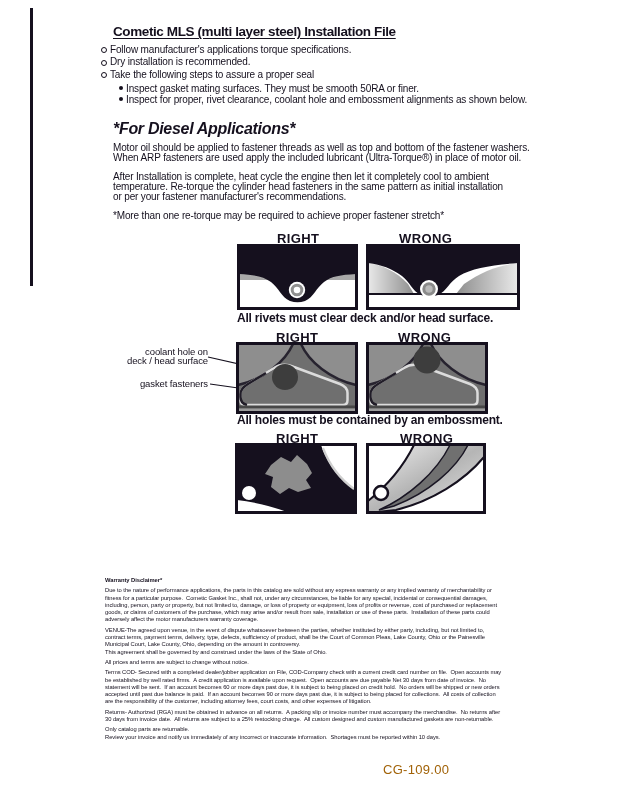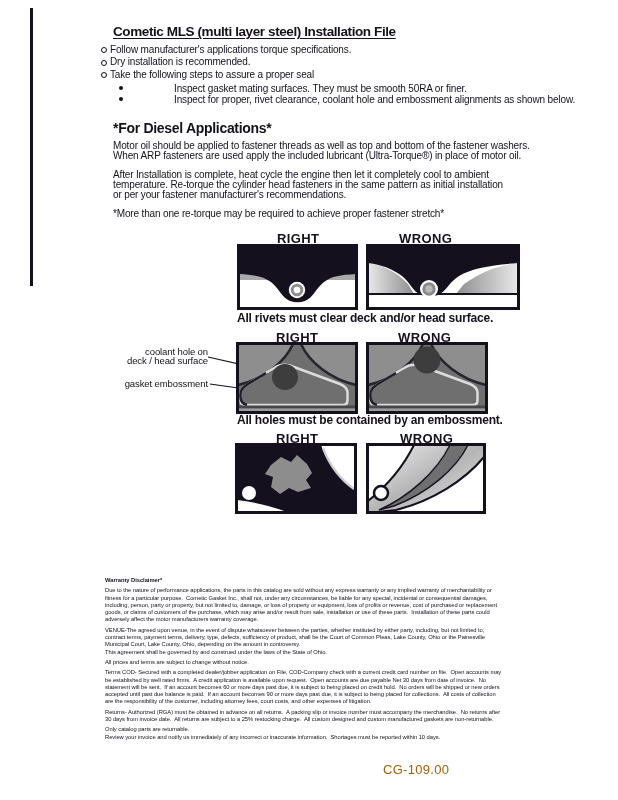--- a/index.html
+++ b/index.html
@@ -17,23 +17,23 @@
   }
   .bullets { margin-top:5px; }
   .bullet-row { display:flex; align-items:flex-start; height:12.4px; }
   .marker-o {
     width:4px; height:4px; border:1px solid #15101e; border-radius:50%;
     margin:3.2px 3px 0 1px; flex:none; background:#fff;
   }
   .sub-row { display:flex; align-items:flex-start; height:11px; margin-left:19px; }
   .marker-dot { width:4px; height:4px; border-radius:50%; background:#15101e; margin:3.2px 3px 0 0; flex:none; }
   .body-txt { font-size:10px; letter-spacing:-0.15px; line-height:12px; white-space:nowrap; }
-  .sub-txt  { font-size:10px; letter-spacing:-0.15px; line-height:11px; white-space:nowrap;margin-left:48px; }
-
-  .diesel-head { font-size:14px; font-weight:bold; letter-spacing:-0.3px; }
+  .sub-txt  { font-size:10px; letter-spacing:-0.15px; line-height:11px; white-space:nowrap; }
+
+  .diesel-head { font-size:16px; font-weight:bold; letter-spacing:-0.3px;font-style:italic; }
   .para { font-size:10px; letter-spacing:-0.15px; line-height:10.3px; white-space:pre; }
   .mt1 { margin-top:5px; } .mt2 { margin-top:8px; } .mt3 { margin-top:9px; }
 
   .fig-label { font-size:13px; font-weight:bold; letter-spacing:0.4px; color:#15101e; }
   .fig-caption { font-size:12px; font-weight:bold; letter-spacing:-0.2px; line-height:10.5px; white-space:pre; }
   .callout { font-size:9.5px; letter-spacing:-0.1px; line-height:9px; text-align:right; white-space:pre; }
 
   .fineprint { width:430px; font-size:5.8px; letter-spacing:-0.05px; line-height:7.3px; color:#15101e; }
   .fineprint .fp-head { font-weight:bold; margin-bottom:3px; }
   .fineprint p { margin:0 0 3px 0; white-space:pre; }
@@ -120,21 +120,21 @@
       <rect x="1.5" y="1.5" width="151" height="63" fill="none" stroke="#15101e" stroke-width="3"></rect>
     </svg>
   </div>
   <div class="abs fig-caption" style="left:237px; top:313px;">All rivets must clear deck and/or head surface.</div>
 
   <div class="abs fig-label" style="left:276px; top:330px;">RIGHT</div>
   <div class="abs fig-label" style="left:398px; top:330px;">WRONG</div>
 
   <div class="abs callout" style="left:118px; top:347px; width:90px;">coolant hole on
 deck / head surface</div>
-  <div class="abs callout" style="left:116px; top:379px; width:92px;">gasket embossment</div>
+  <div class="abs callout" style="left:116px; top:379px; width:92px;">gasket fasteners</div>
 
   <div class="abs" style="left:200px; top:350px;">
     <svg viewBox="0 0 170 50" width="170" height="50">
       <line x1="8" y1="7" x2="74" y2="22" stroke="#15101e" stroke-width="1.1"></line>
       <line x1="10" y1="34" x2="60" y2="41" stroke="#15101e" stroke-width="1.1"></line>
     </svg>
   </div>
 
   <div class="abs" style="left:236px; top:342px;">
     <svg viewBox="0 0 122 72" width="122" height="72">

